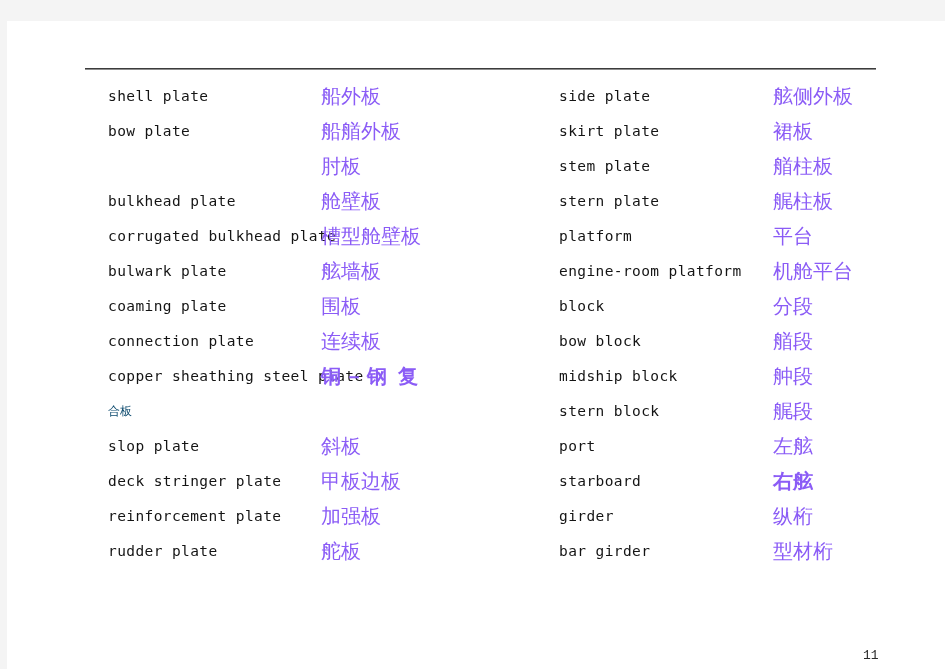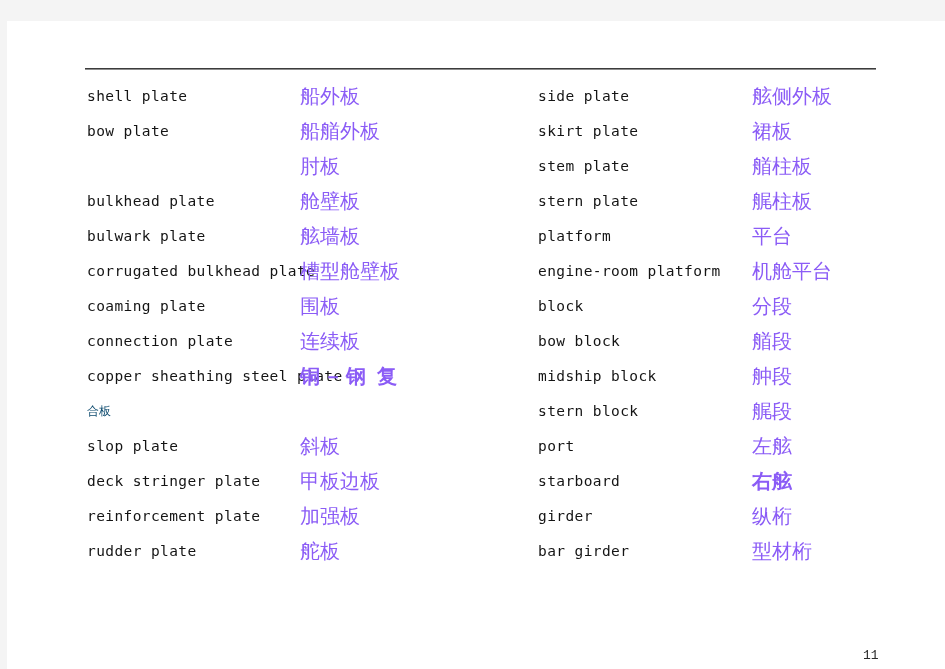--- a/index.html
+++ b/index.html
@@ -48,20 +48,21 @@
     top: 58px;
   }
   #column-left  { left: 80px;  width: 420px; }
   #column-right { left: 531px; width: 400px; }
 
   .entry-row {
     position: relative;
     height: 35px;
     line-height: 35px;
     white-space: nowrap;
+    margin-left: 21px;
   }
   .entry-row.tall { height: 70px; }
 
   .term-en {
     position: absolute;
     left: 0;
     top: 0;
     font-family: "DejaVu Sans Mono", "Liberation Mono", monospace;
     font-size: 14.5px;
     letter-spacing: 0.4px;
@@ -132,27 +133,27 @@
       <div class="entry-row">
         <span class="term-zh">肘板</span>
       </div>
 
       <div class="entry-row">
         <span class="term-en">bulkhead plate</span>
         <span class="term-zh">舱壁板</span>
       </div>
 
       <div class="entry-row">
+        <span class="term-en">corrugated bulkhead plate</span>
+        <span class="term-zh flow">槽型舱壁板</span>
+      </div>
+
+      <div class="entry-row">
         <span class="term-en">bulwark plate</span>
         <span class="term-zh">舷墙板</span>
-      </div>
-
-      <div class="entry-row">
-        <span class="term-en">corrugated bulkhead plate</span>
-        <span class="term-zh flow">槽型舱壁板</span>
       </div>
 
       <div class="entry-row">
         <span class="term-en">coaming plate</span>
         <span class="term-zh">围板</span>
       </div>
 
       <div class="entry-row">
         <span class="term-en">connection plate</span>
         <span class="term-zh">连续板</span>

